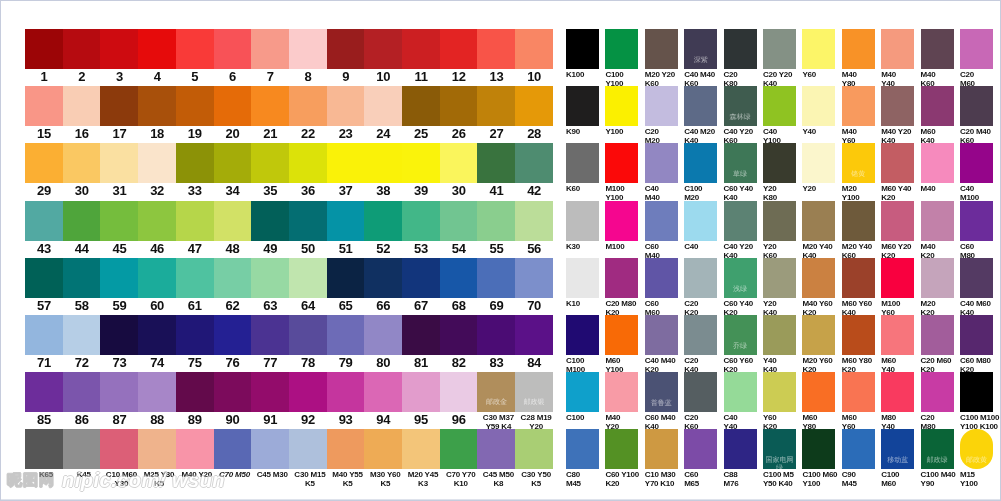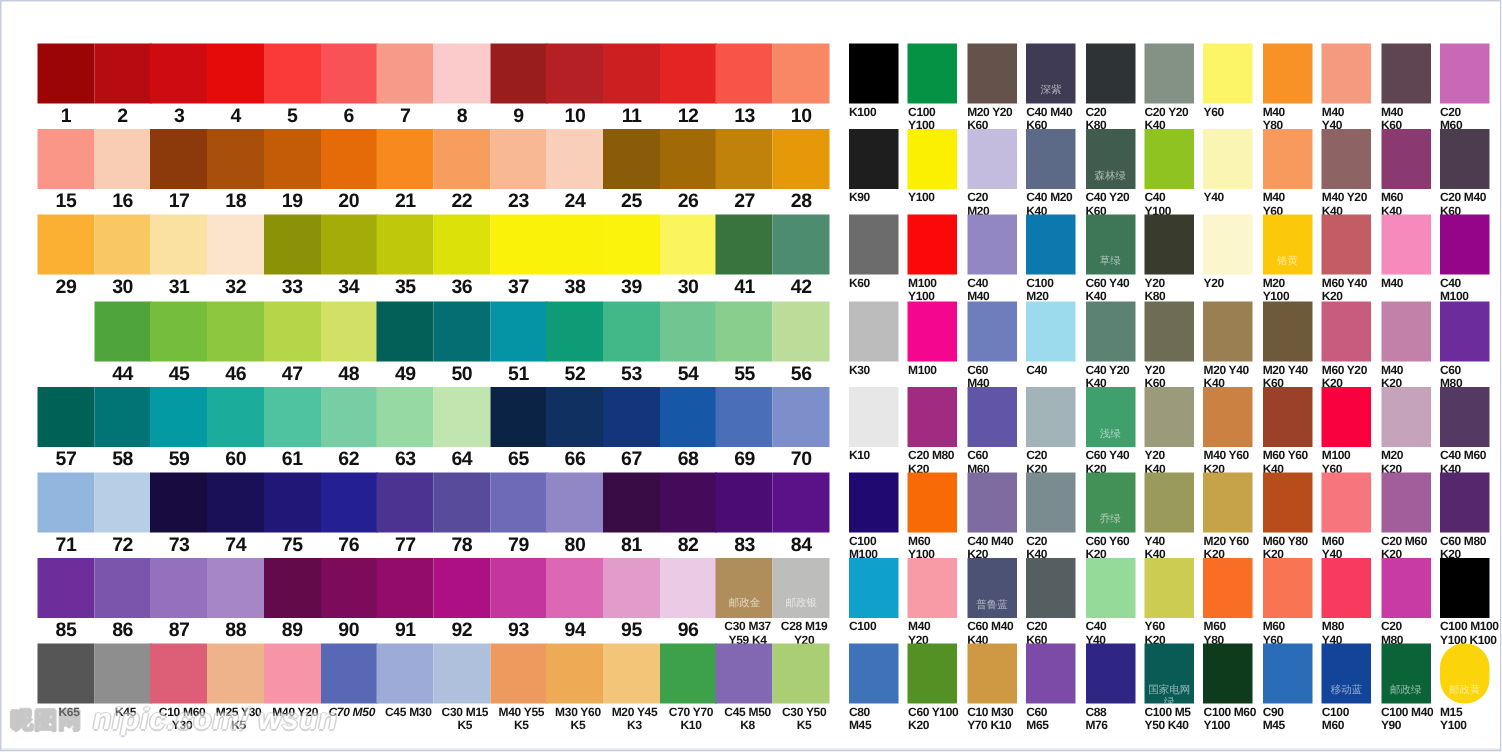--- a/index.html
+++ b/index.html
@@ -343,20 +343,24 @@
         <div class="sw-cell" style="left: 452.4px;">
           <span class="sw-chip" style="background: rgb(57, 115, 62); position: relative;"></span>
           <span class="sw-num">41</span>
         </div>
         <div class="sw-cell" style="left: 490.1px;">
           <span class="sw-chip" style="background: rgb(78, 140, 112); position: relative;"></span>
           <span class="sw-num">42</span>
         </div>
       </div>
       <div class="sw-row">
+        <div class="sw-cell" style="left: 0px;">
+          <span class="sw-chip" style="background: rgb(82, 169, 162); position: relative;"></span>
+          <span class="sw-num">43</span>
+        </div>
         <div class="sw-cell" style="left: 37.7px;">
           <span class="sw-chip" style="background: rgb(79, 165, 59); position: relative;"></span>
           <span class="sw-num">44</span>
         </div>
         <div class="sw-cell" style="left: 75.4px;">
           <span class="sw-chip" style="background: rgb(117, 189, 61); position: relative;"></span>
           <span class="sw-num">45</span>
         </div>
         <div class="sw-cell" style="left: 113.1px;">
           <span class="sw-chip" style="background: rgb(141, 198, 63); position: relative;"></span>

